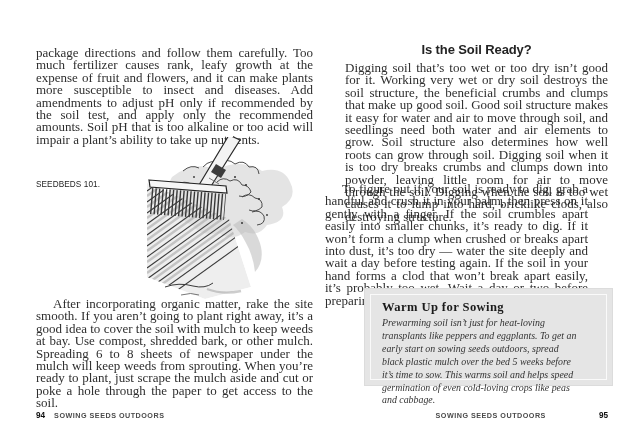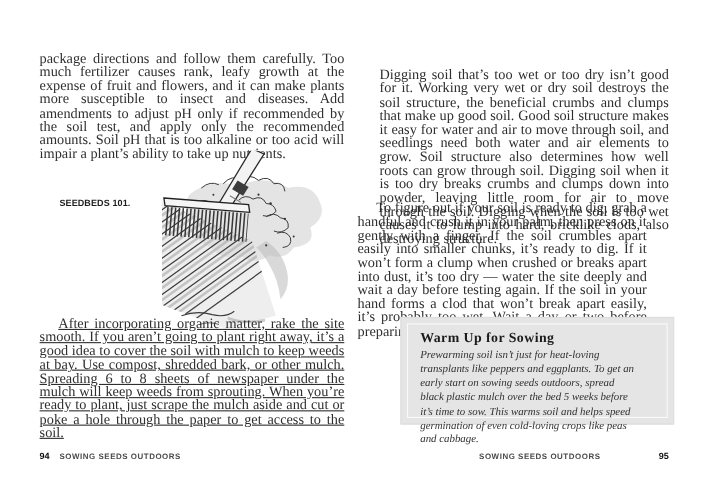--- a/index.html
+++ b/index.html
@@ -3,24 +3,24 @@
 <meta charset="utf-8">
 <style>
   html,body{margin:0;padding:0;background:#ffffff;}
   .spread{position:relative;width:640px;height:448px;background:#ffffff;overflow:hidden;
           font-family:"Liberation Serif",serif;color:#2e2e2e;}
   .abs{position:absolute;}
   .body-text{margin:0;font-size:13px;line-height:12.4px;text-align:justify;color:#2e2e2e;}
   .indent{text-indent:17px;}
   
   .p1{left:36px;top:47px;width:277px;}
-  .p2{left:36px;top:288px;width:277px;text-decoration:underline;}
+  .p2{left:36px;top:298px;width:277px;}
   .sidebar{left:36px;top:180px;width:96px;font-family:"Liberation Sans",sans-serif;
            font-size:8.2px;line-height:10.6px;color:#1d1d1d;}
-  .sidebar-title{display:block;font-weight:bold;letter-spacing:.1px;margin-left:18px;}
+  .sidebar-title{display:block;font-weight:normal;letter-spacing:.1px;}
   .illu{left:147px;top:137px;width:192px;height:168px;}
   .illu svg{display:block;width:100%;height:100%;}
   
   .footer{font-family:"Liberation Sans",sans-serif;top:404px;white-space:nowrap;}
   .pagenum{font-weight:bold;font-size:8.2px;color:#0d0d0d;}
   .runhead{font-weight:bold;font-size:7.2px;letter-spacing:.5px;color:#4a4a4a;}
   .footer-left{left:36px;}
   .footer-left .runhead{margin-left:9px;}
   .footer-right{right:32px;text-align:right;}
   .footer-right .pagenum{margin-left:9px;padding-left:44px;}
@@ -119,20 +119,21 @@
       <path d="M60,152 q16,6 34,2" fill="none" stroke="#9c9c9c" stroke-width="2.4" opacity="0.5"></path>
     </svg>
   </div>
 
   <p class="abs body-text p2 indent">After incorporating organic matter, rake the site smooth. If you aren’t going to plant right away, it’s a good idea to cover the soil with mulch to keep weeds at bay. Use compost, shredded bark, or other mulch. Spreading 6 to 8 sheets of newspaper under the mulch will keep weeds from sprouting. When you’re ready to plant, just scrape the mulch aside and cut or poke a hole through the paper to get access to the soil.</p>
 
   <div class="abs footer footer-left">
     <span class="pagenum">94</span><span class="runhead">SOWING SEEDS OUTDOORS</span>
   </div>
 
+  <h2 class="abs heading">Is the Soil Ready?</h2>
 
   <p class="abs body-text rp1">Digging soil that’s too wet or too dry isn’t good for it. Working very wet or dry soil destroys the soil structure, the beneficial crumbs and clumps that make up good soil. Good soil structure makes it easy for water and air to move through soil, and seedlings need both water and air elements to grow. Soil structure also determines how well roots can grow through soil. Digging soil when it is too dry breaks crumbs and clumps down into powder, leaving little room for air to move through the soil. Digging when the soil is too wet causes it to lump into hard, bricklike clods, also destroying structure.</p>
   <p class="abs body-text rp2 indent">To figure out if your soil is ready to dig, grab a handful and crush it in your palm, then press on it gently with a finger. If the soil crumbles apart easily into smaller chunks, it’s ready to dig. If it won’t form a clump when crushed or breaks apart into dust, it’s too dry — water the site deeply and wait a day before testing again. If the soil in your hand forms a clod that won’t break apart easily, it’s probably too wet. Wait a day or two before preparing the soil.</p>
 
   <div class="abs graybox">
     <div class="graybox-inner">
       <div class="graybox-title">Warm Up for Sowing</div>
       <div class="graybox-body">Prewarming soil isn’t just for heat-loving transplants like peppers and eggplants. To get an early start on sowing seeds outdoors, spread black plastic mulch over the bed 5 weeks before it’s time to sow. This warms soil and helps speed germination of even cold-loving crops like peas and cabbage.</div>
     </div>
   </div>

